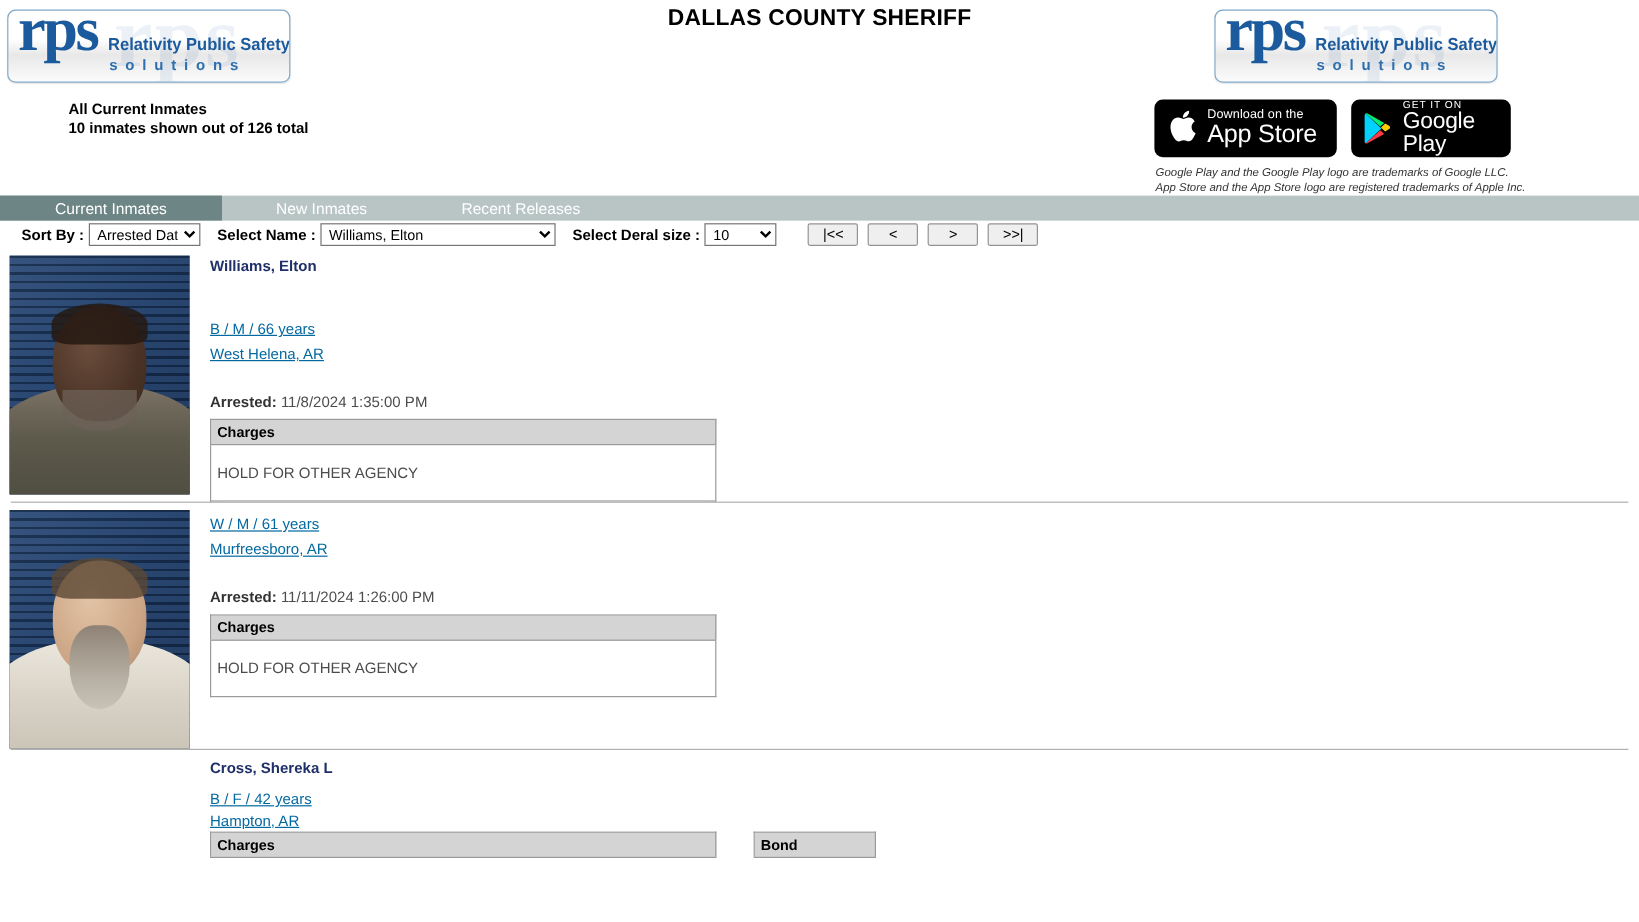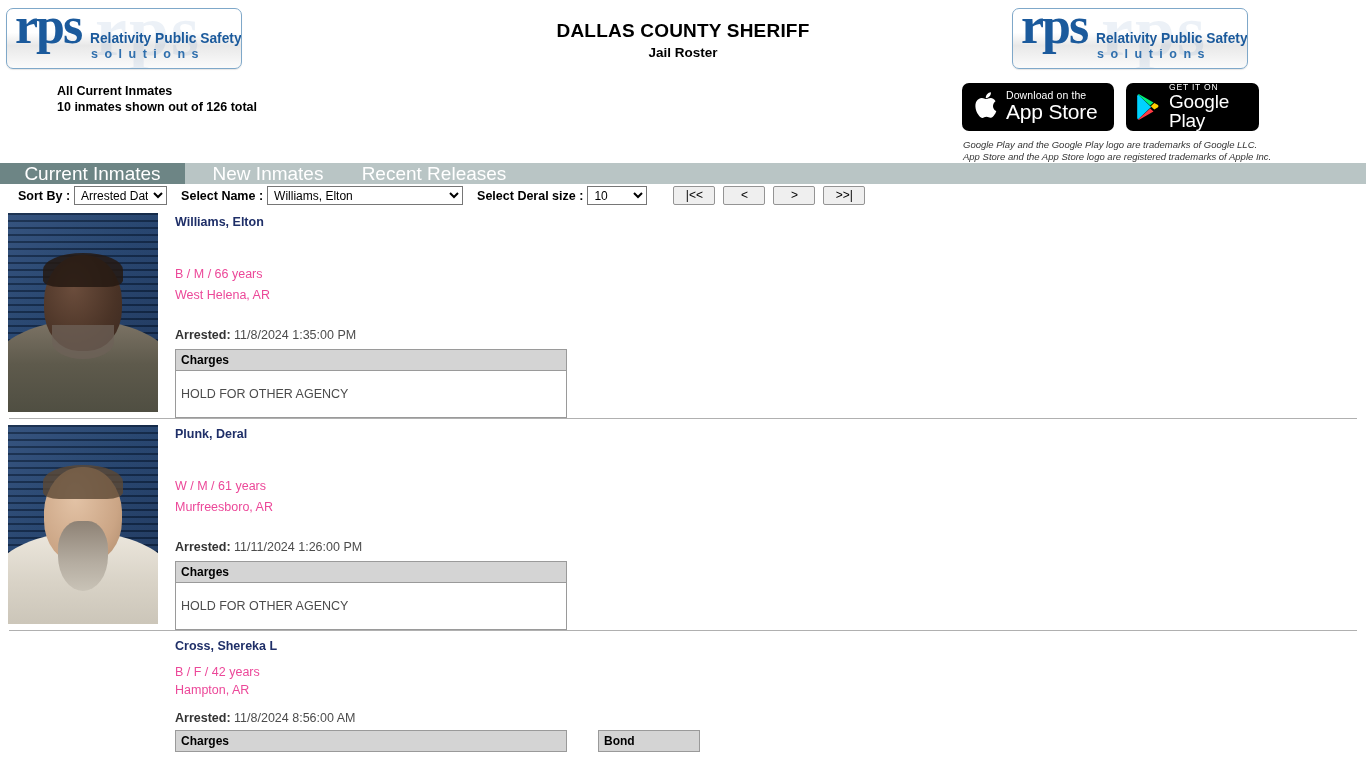--- a/index.html
+++ b/index.html
@@ -74,21 +74,21 @@
     font-weight: 700;
     color: rgba(30,90,160,0.085);
     letter-spacing: 2px;
     line-height: 1;
     pointer-events: none;
   }
 
   
   .page-title {
     position: absolute;
-    left: 0; right: 0; top: 20px;
+    left: 0; right: 0; top: 5px;
     text-align: center;
   }
   .page-title .t1 {
     font-size: 19px;
     font-weight: 700;
     color: #000000;
     letter-spacing: 0.2px;
   }
   .page-title .t2 {
     font-size: 13.5px;
@@ -140,21 +140,21 @@
   
   .tab-bar {
     position: relative;
     width: 1366px;
     height: 21px;
     background: #b9c5c5;
     display: flex;
     align-items: stretch;
   }
   .tab {
-    font-size: 19px;
+    font-size: 13px;
     color: #ffffff;
     line-height: 21px;
     text-align: center;
     cursor: pointer;
     white-space: nowrap;
   }
   .tab.active { background: #6d8585; width: 185px; }
   .tab.inactive { width: 166px; }
 
   
@@ -278,42 +278,43 @@
   .inmate-name {
     font-size: 12.5px;
     font-weight: 700;
     color: #1f2f68;
     margin-bottom: 35px;
     cursor: pointer;
   }
   .inmate-name.tight { margin-bottom: 10px; }
   .demo {
     font-size: 12.5px;
-    color: #ec4899;
+    color: #0369a1;
     line-height: 21px;
+    text-decoration: underline;
   }
   .demo.tight { line-height: 18px; }
   .arrested {
     font-size: 12.5px;
     color: #4c4c4c;
     margin-top: 22px;
     margin-bottom: 7px;
   }
   .arrested.tight { margin-top: 12px; margin-bottom: 5px; }
   .arrested b { color: #333333; }
 
   .tables { display: flex; align-items: flex-start; gap: 31px; }
 
   .ctable {
     border: 1px solid #9a9a9a;
     border-collapse: collapse;
     background: #ffffff;
     table-layout: fixed;
   }
-  .ctable.charges { width: 392px; border-radius: 13px; }
+  .ctable.charges { width: 422px; border-radius: 13px; }
   .ctable.bond    { width: 102px; }
   .ctable th {
     background: #d4d4d4;
     border-bottom: 1px solid #9a9a9a;
     font-size: 12px;
     font-weight: 700;
     color: #000000;
     text-align: left;
     padding: 3px 5px;
     height: 19px;
@@ -344,21 +345,20 @@
     <div class="rps-inner">
       <div class="rps-watermark">rps</div>
       <div class="rps-rps">rps</div>
       <div class="rps-tag1">Relativity Public Safety</div>
       <div class="rps-tag2">solutions</div>
     </div>
   </div>
 
   <div class="page-title">
     <div class="t1">DALLAS COUNTY SHERIFF</div>
-    <div class="t2">Jail Roster</div>
   </div>
 
   <div class="rps-logo right">
     <div class="rps-inner">
       <div class="rps-watermark">rps</div>
       <div class="rps-rps">rps</div>
       <div class="rps-tag1">Relativity Public Safety</div>
       <div class="rps-tag2">solutions</div>
     </div>
   </div>
@@ -468,21 +468,20 @@
 
   <div class="inmate-row">
     <div class="mug b">
       <div class="wall"></div>
       <div class="shoulders"></div>
       <div class="head"></div>
       <div class="hairline"></div>
       <div class="beard"></div>
     </div>
     <div class="info">
-      <div class="inmate-name">Plunk, Deral</div>
       <div class="demo">W / M / 61 years</div>
       <div class="demo">Murfreesboro, AR</div>
       <div class="arrested">
         <b>Arrested:</b>
         <span>11/11/2024 1:26:00 PM</span>
       </div>
       <div class="tables">
         <table class="ctable charges">
           <tbody>
               <tr>
@@ -498,24 +497,20 @@
   </div>
 
   <hr class="divider">
 
   <div class="inmate-row">
     <div class="mug empty"></div>
     <div class="info">
       <div class="inmate-name tight">Cross, Shereka L</div>
       <div class="demo tight">B / F / 42 years</div>
       <div class="demo tight">Hampton, AR</div>
-      <div class="arrested tight">
-        <b>Arrested:</b>
-        <span>11/8/2024 8:56:00 AM</span>
-      </div>
       <div class="tables">
         <table class="ctable charges">
           <tbody>
               <tr>
             <th>Charges</th>
           </tr>
         </tbody>
           </table>
         <table class="ctable bond">
           <tbody>

